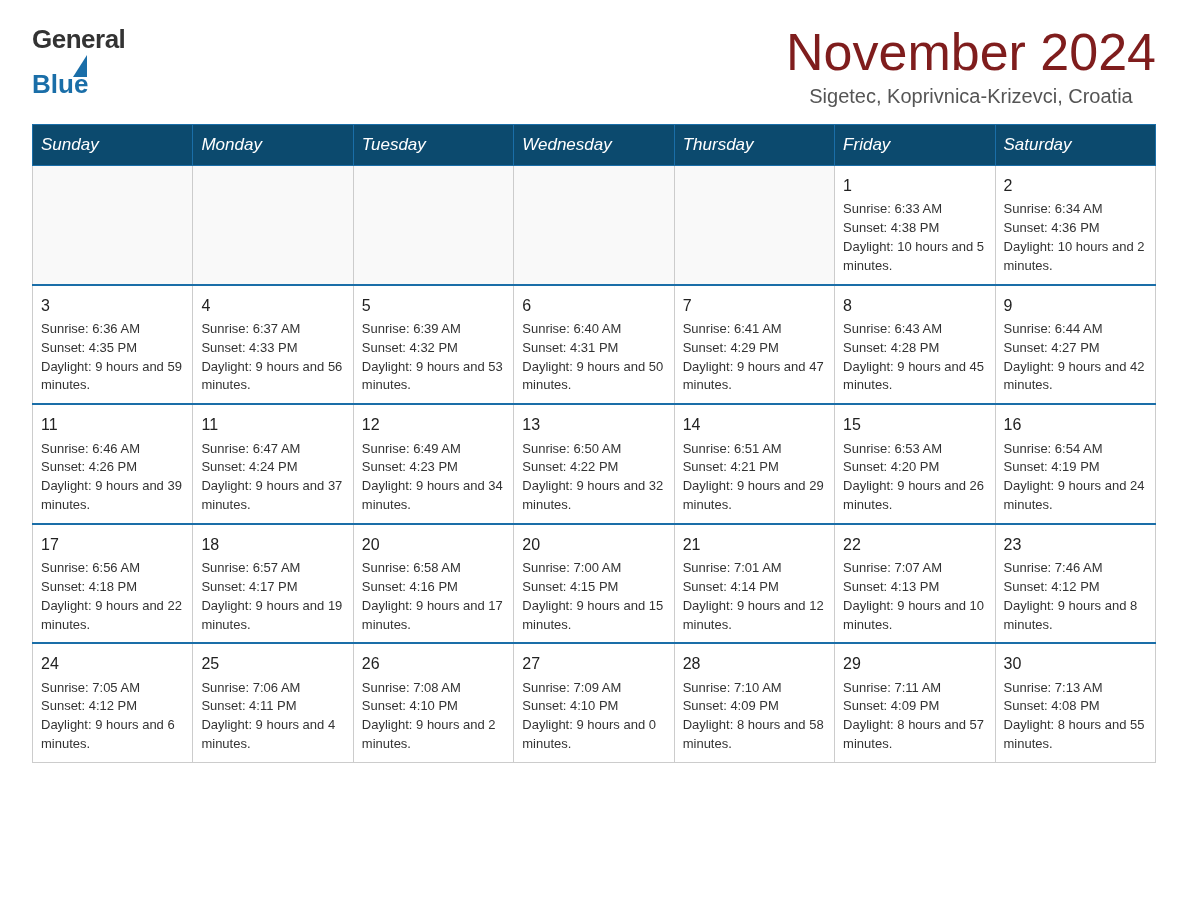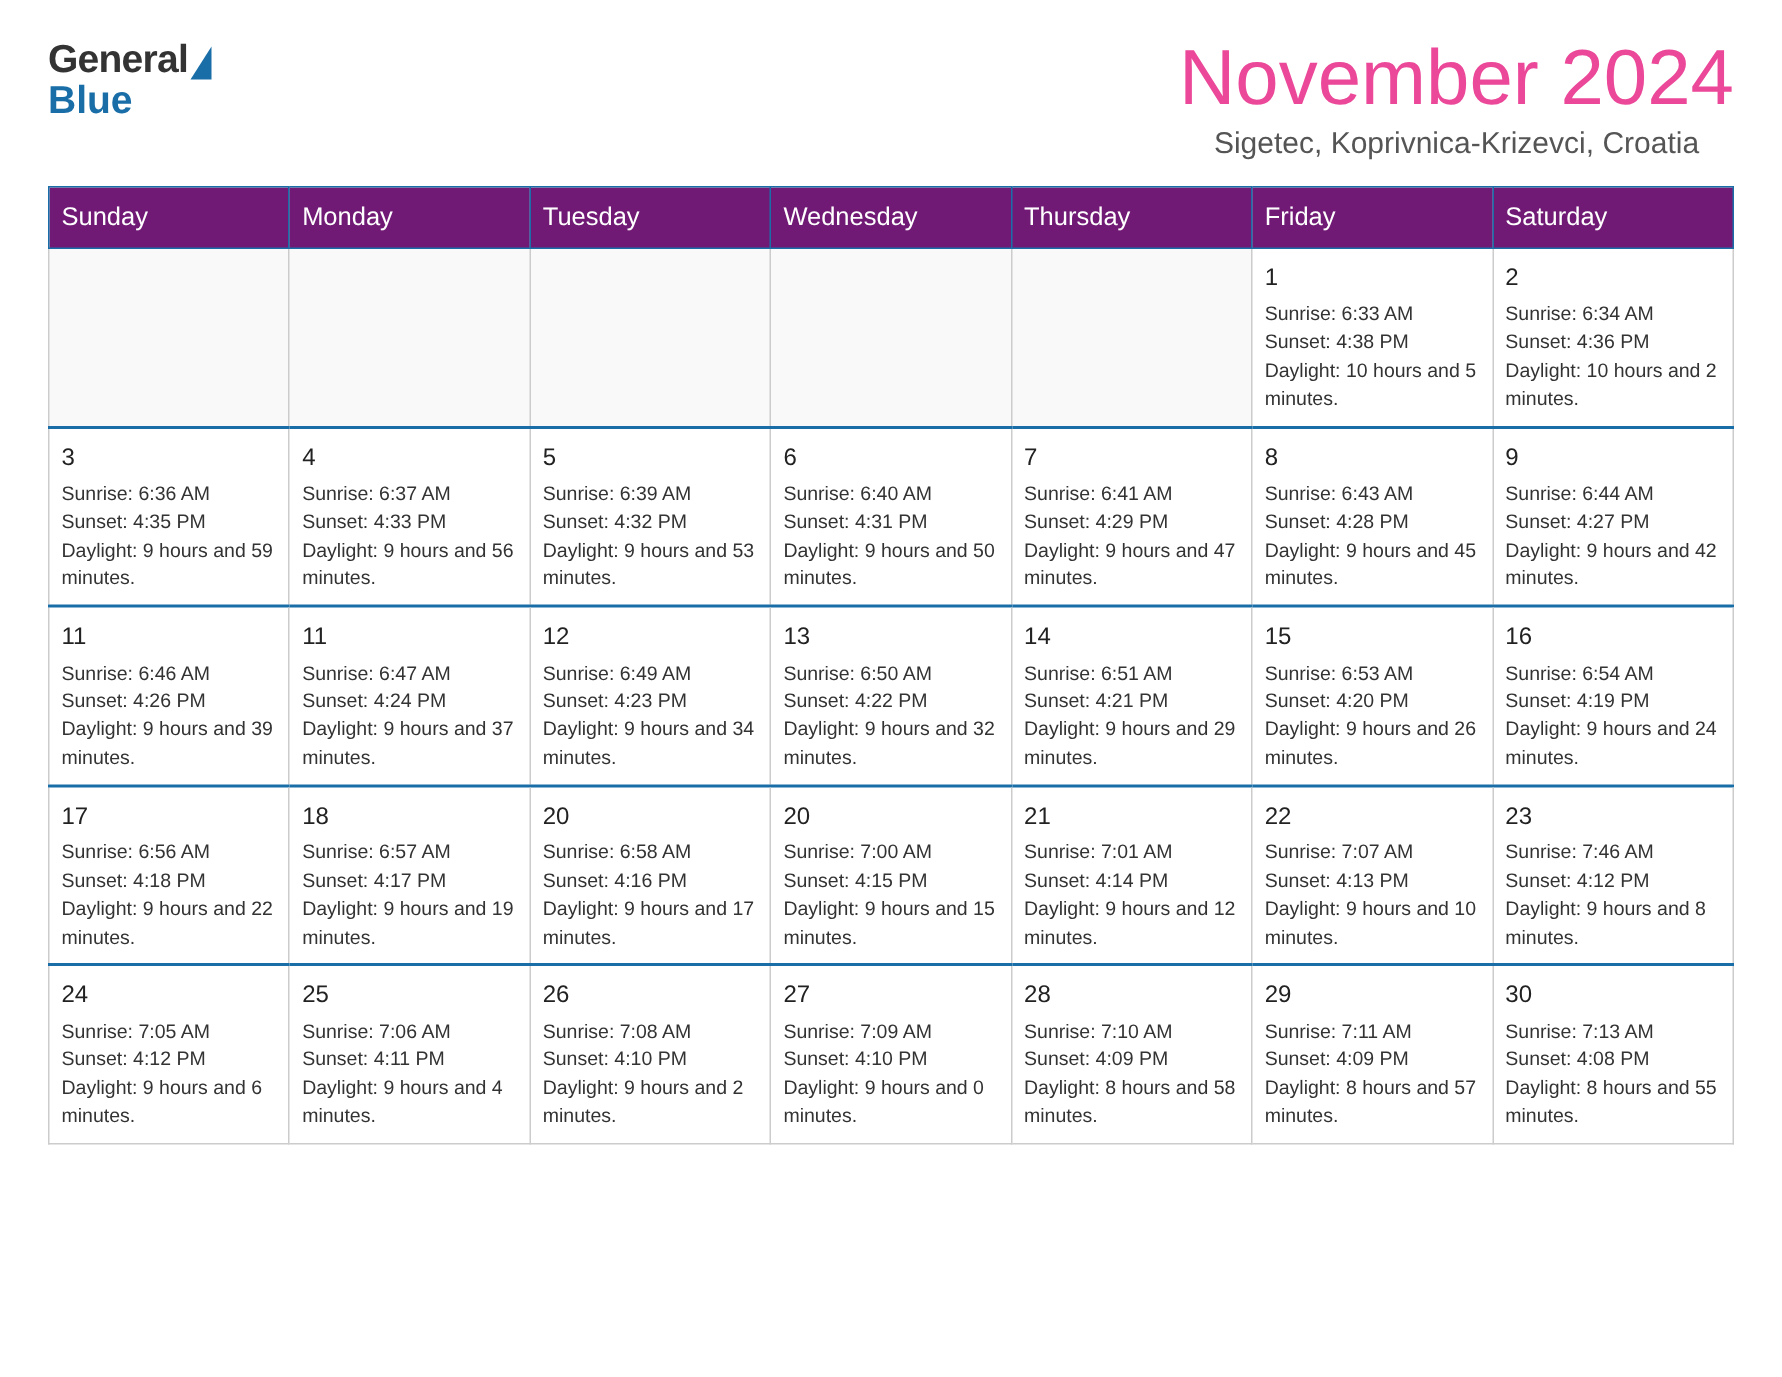--- a/index.html
+++ b/index.html
@@ -42,42 +42,43 @@
       color: #1a6ea8;
       display: block;
       margin-top: -4px;
     }
     .title-area {
       text-align: right;
     }
     .month-title {
       font-size: 52px;
       font-weight: normal;
-      color: #ec4899;
+      color: #7f1d1d;
       line-height: 1.1;
     }
     .location {
       font-size: 20px;
       color: #555;
       margin-top: 4px;
       text-align: center;
     }
     .calendar {
       width: 100%;
       border-collapse: collapse;
       table-layout: fixed;
     }
     .calendar th {
-      background: #701a75;
+      background: #0c4a6e;
       color: #fff;
       padding: 10px 8px;
       text-align: left;
       font-size: 17px;
       font-weight: normal;
       border: 1px solid #1a6ea8;
+      font-style: italic;
     }
     .calendar td {
       vertical-align: top;
       padding: 8px 8px;
       border: 1px solid #ccc;
       width: 14.28%;
       height: 110px;
       font-size: 13px;
       color: #333;
       line-height: 1.45;
@@ -100,21 +101,21 @@
     .row-divider td {
       border-top: 2px solid #1a6ea8;
     }
   </style>
 </head>
 <body>
 
 <div class="header">
   <div class="logo">
     <div>
-      <div style="display:flex;align-items:center;">
+      <div style="display:flex;align-items:center;flex-direction:column;">
         <span class="logo-text-general">General</span>
         <span class="logo-triangle"></span>
       </div>
       <span class="logo-blue">Blue</span>
     </div>
   </div>
   <div class="title-area">
     <div class="month-title">November 2024</div>
     <div class="location">Sigetec, Koprivnica-Krizevci, Croatia</div>
   </div>

